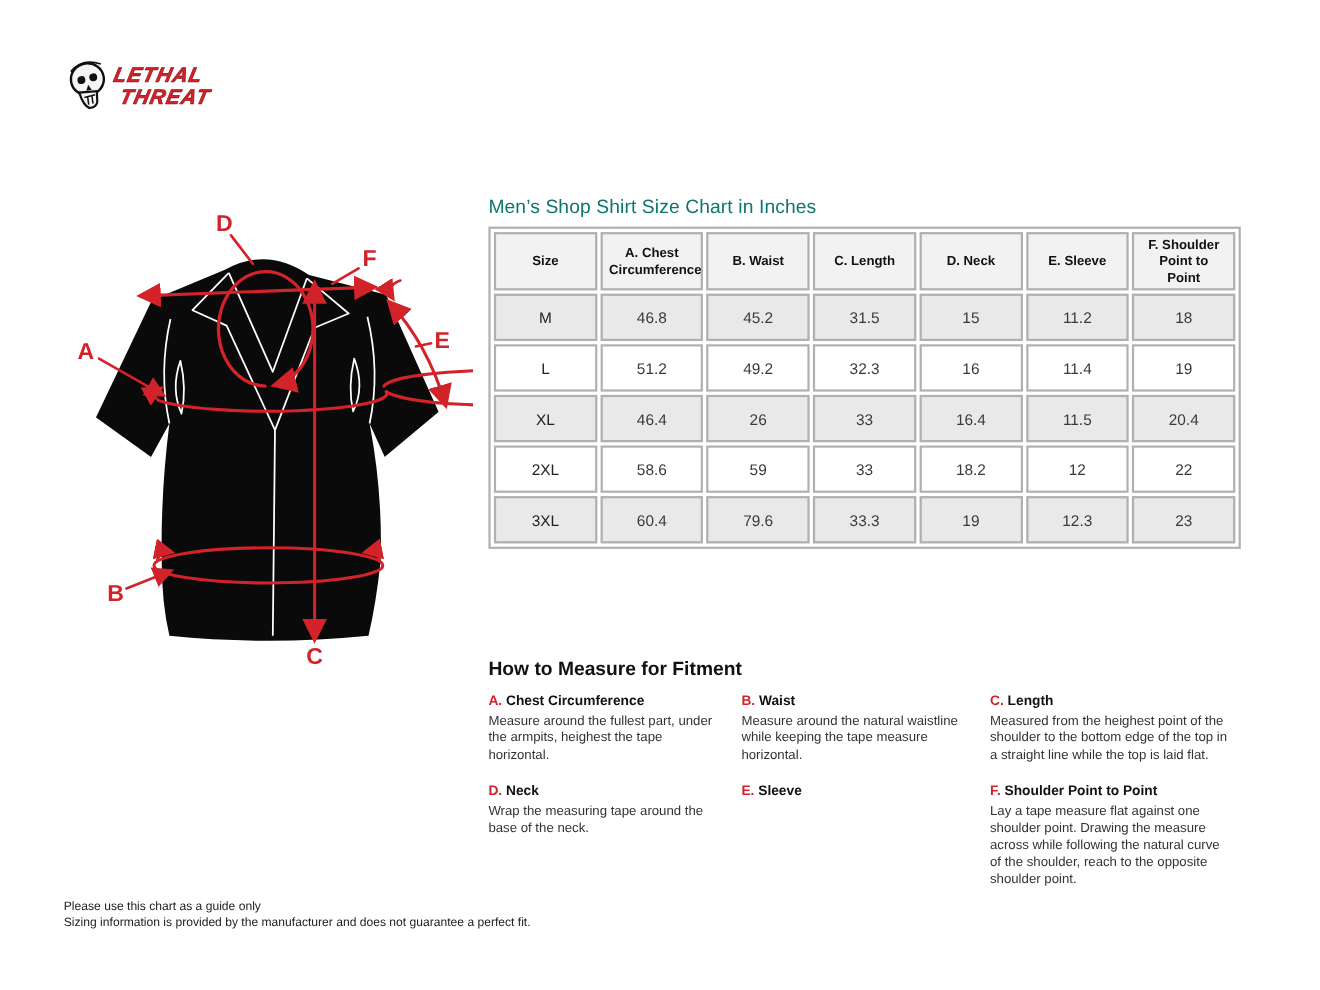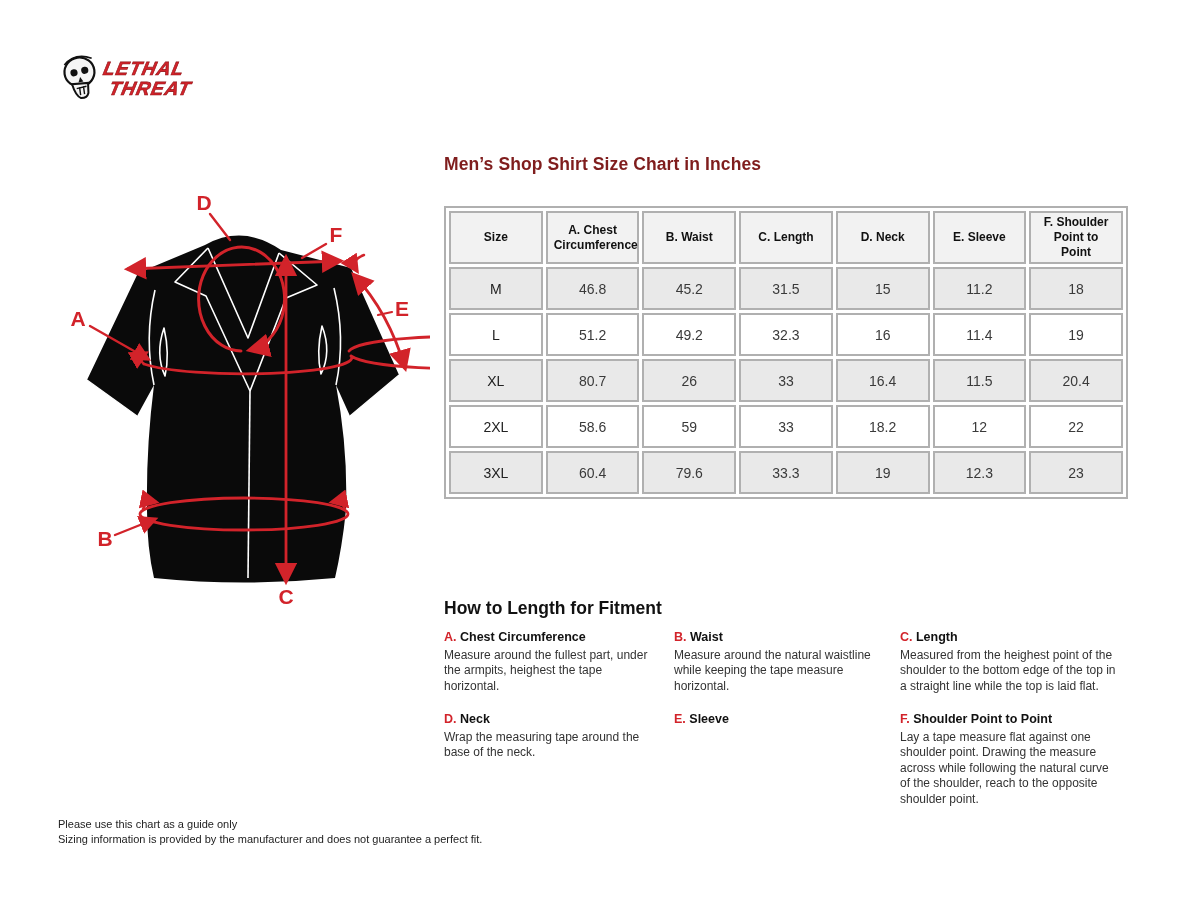--- a/index.html
+++ b/index.html
@@ -10,22 +10,22 @@
   }
 
   
   .logo { position:absolute; left:56px; top:48px; width:150px; height:60px; }
 
   
   .shirt-figure { position:absolute; left:58px; top:178px; width:372px; height:444px; }
 
   
   .chart-title {
-    position:absolute; left:444px; top:154px;
-    font-size:17.5px; font-weight:bold; color:#7f1d1d; letter-spacing:0.1px;
+    position:absolute; left:444px; top:178px;
+    font-size:17.5px; font-weight:normal; color:#0f766e; letter-spacing:0.1px;
   }
   .size-table-wrap { position:absolute; left:444px; top:206px; }
   table.size-table {
     border-collapse:separate; border-spacing:3px;
     background:#ffffff; border:2px solid #b0b0b0;
     table-layout:fixed; width:684px;
   }
   table.size-table th, table.size-table td {
     border:2px solid #b0b0b0; text-align:center; vertical-align:middle;
   }
@@ -171,21 +171,21 @@
           <td class="size-col">L</td>
           <td>51.2</td>
           <td>49.2</td>
           <td>32.3</td>
           <td>16</td>
           <td>11.4</td>
           <td>19</td>
         </tr>
         <tr class="shaded">
           <td class="size-col">XL</td>
-          <td>80.7</td>
+          <td>46.4</td>
           <td>26</td>
           <td>33</td>
           <td>16.4</td>
           <td>11.5</td>
           <td>20.4</td>
         </tr>
         <tr>
           <td class="size-col">2XL</td>
           <td>58.6</td>
           <td>59</td>
@@ -201,21 +201,21 @@
           <td>33.3</td>
           <td>19</td>
           <td>12.3</td>
           <td>23</td>
         </tr>
       </tbody>
     </table>
   </div>
 
   <div class="measure-section">
-    <div class="measure-title">How to Length for Fitment</div>
+    <div class="measure-title">How to Measure for Fitment</div>
     <div class="measure-grid">
 
       <div class="measure-item">
         <h3><span class="letter">A.</span> <span>Chest Circumference</span></h3>
         <p>Measure around the fullest part, under the armpits, heighest the tape horizontal.</p>
       </div>
 
       <div class="measure-item">
         <h3><span class="letter">B.</span> <span>Waist</span></h3>
         <p>Measure around the natural waistline while keeping the tape measure horizontal.</p>

